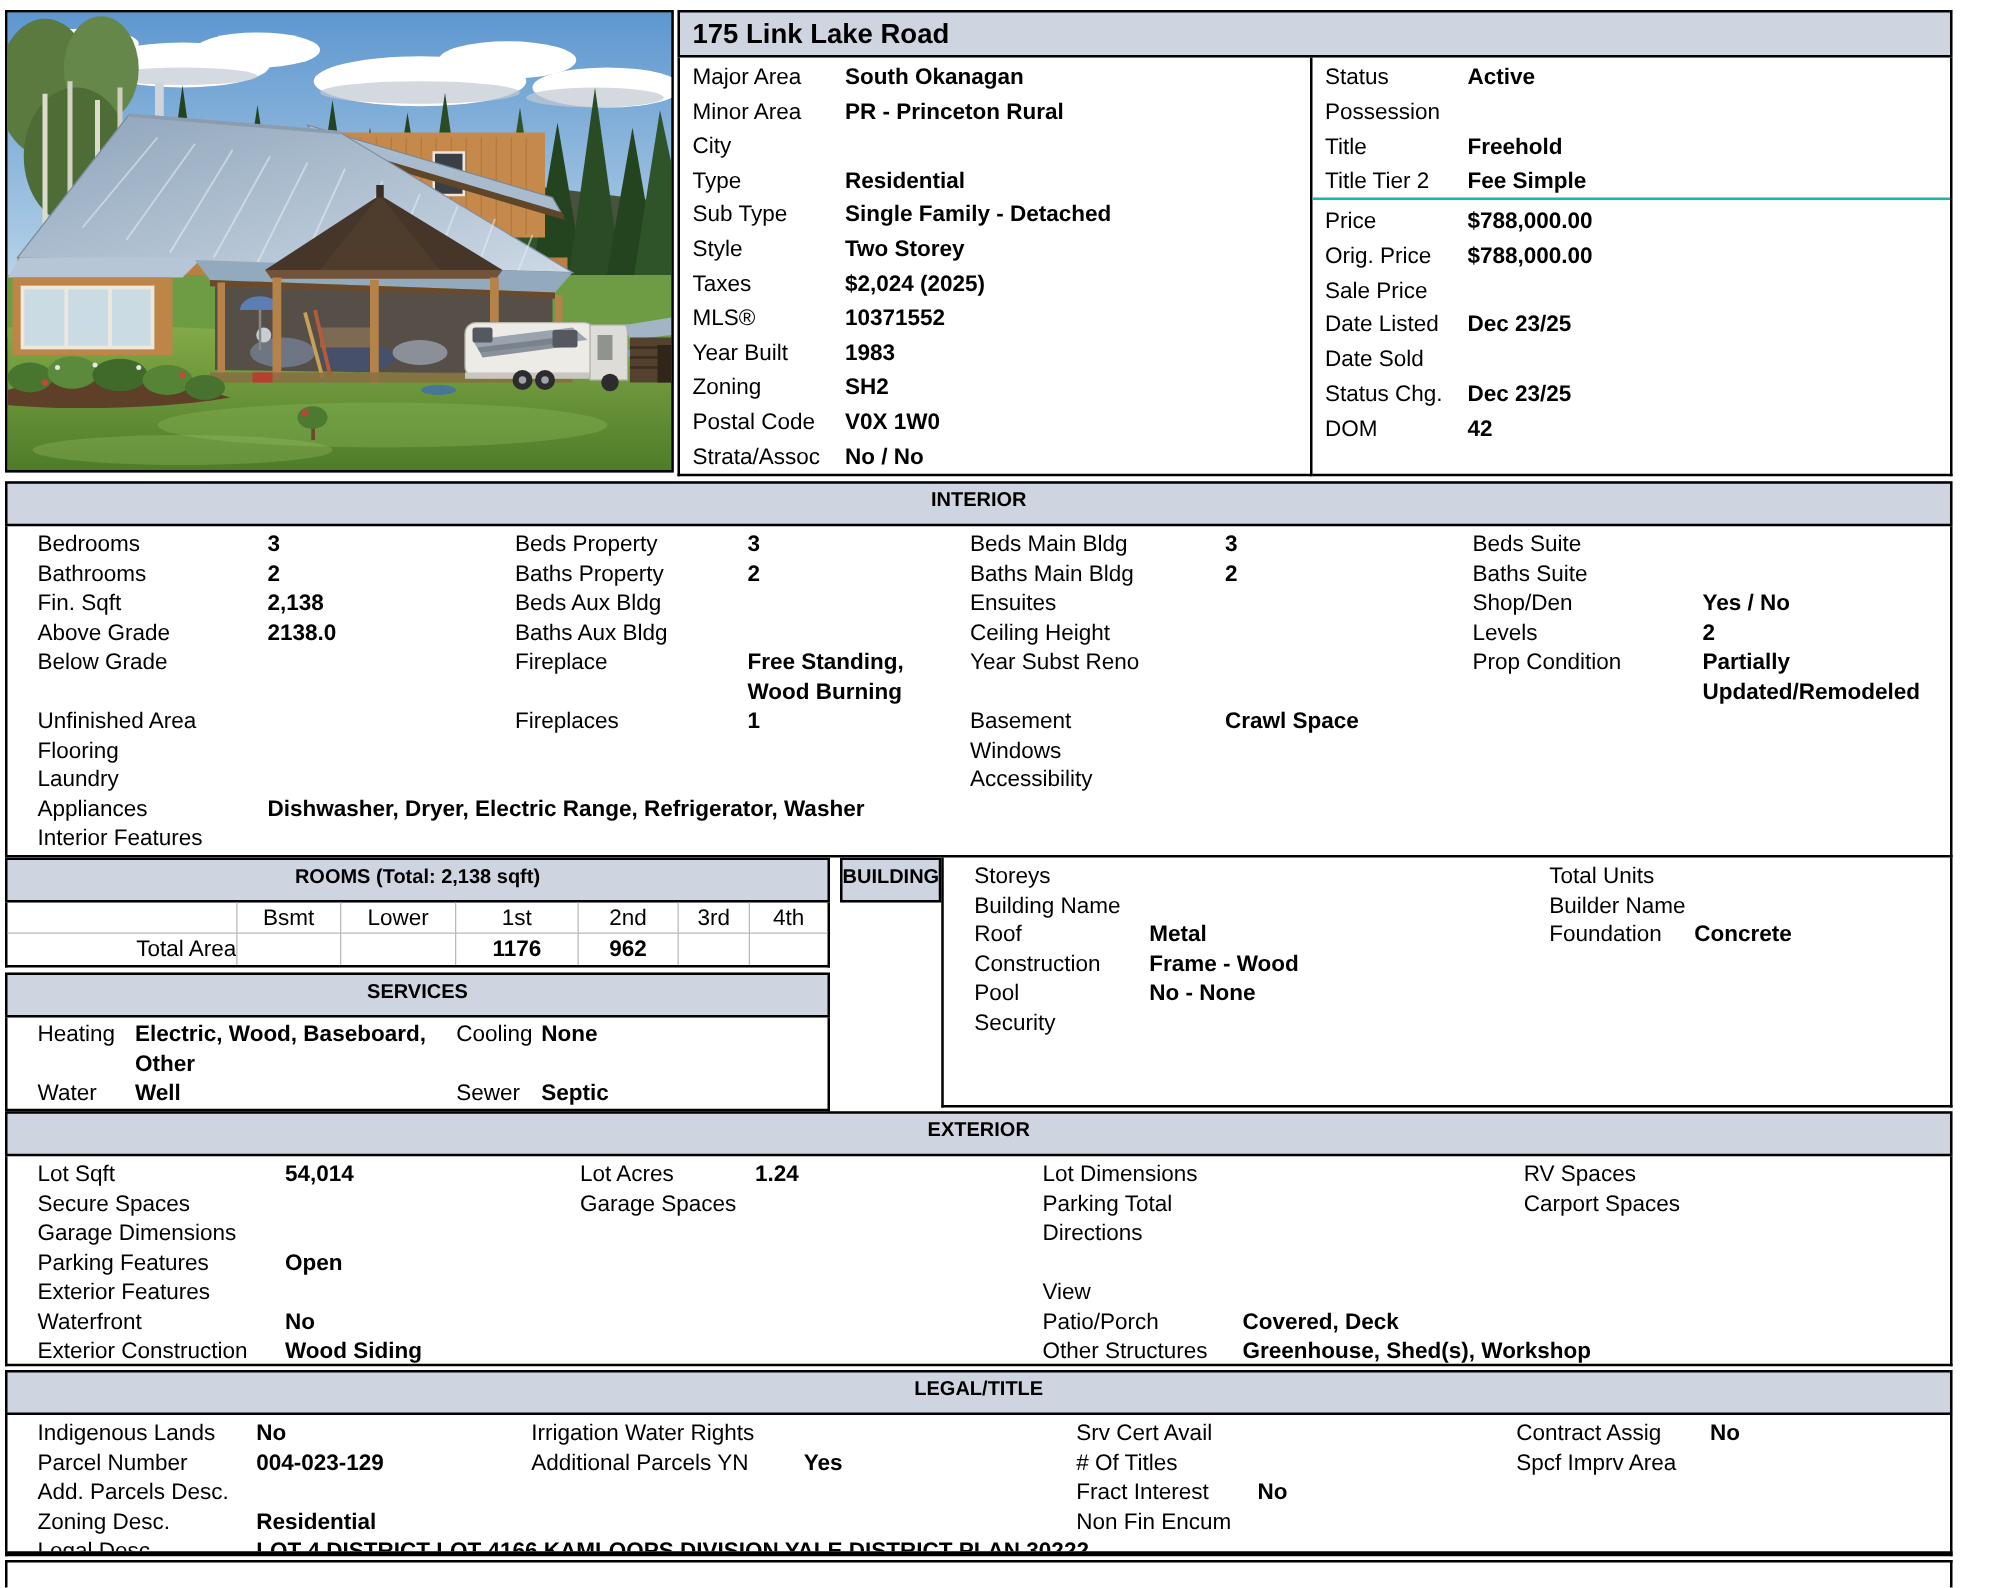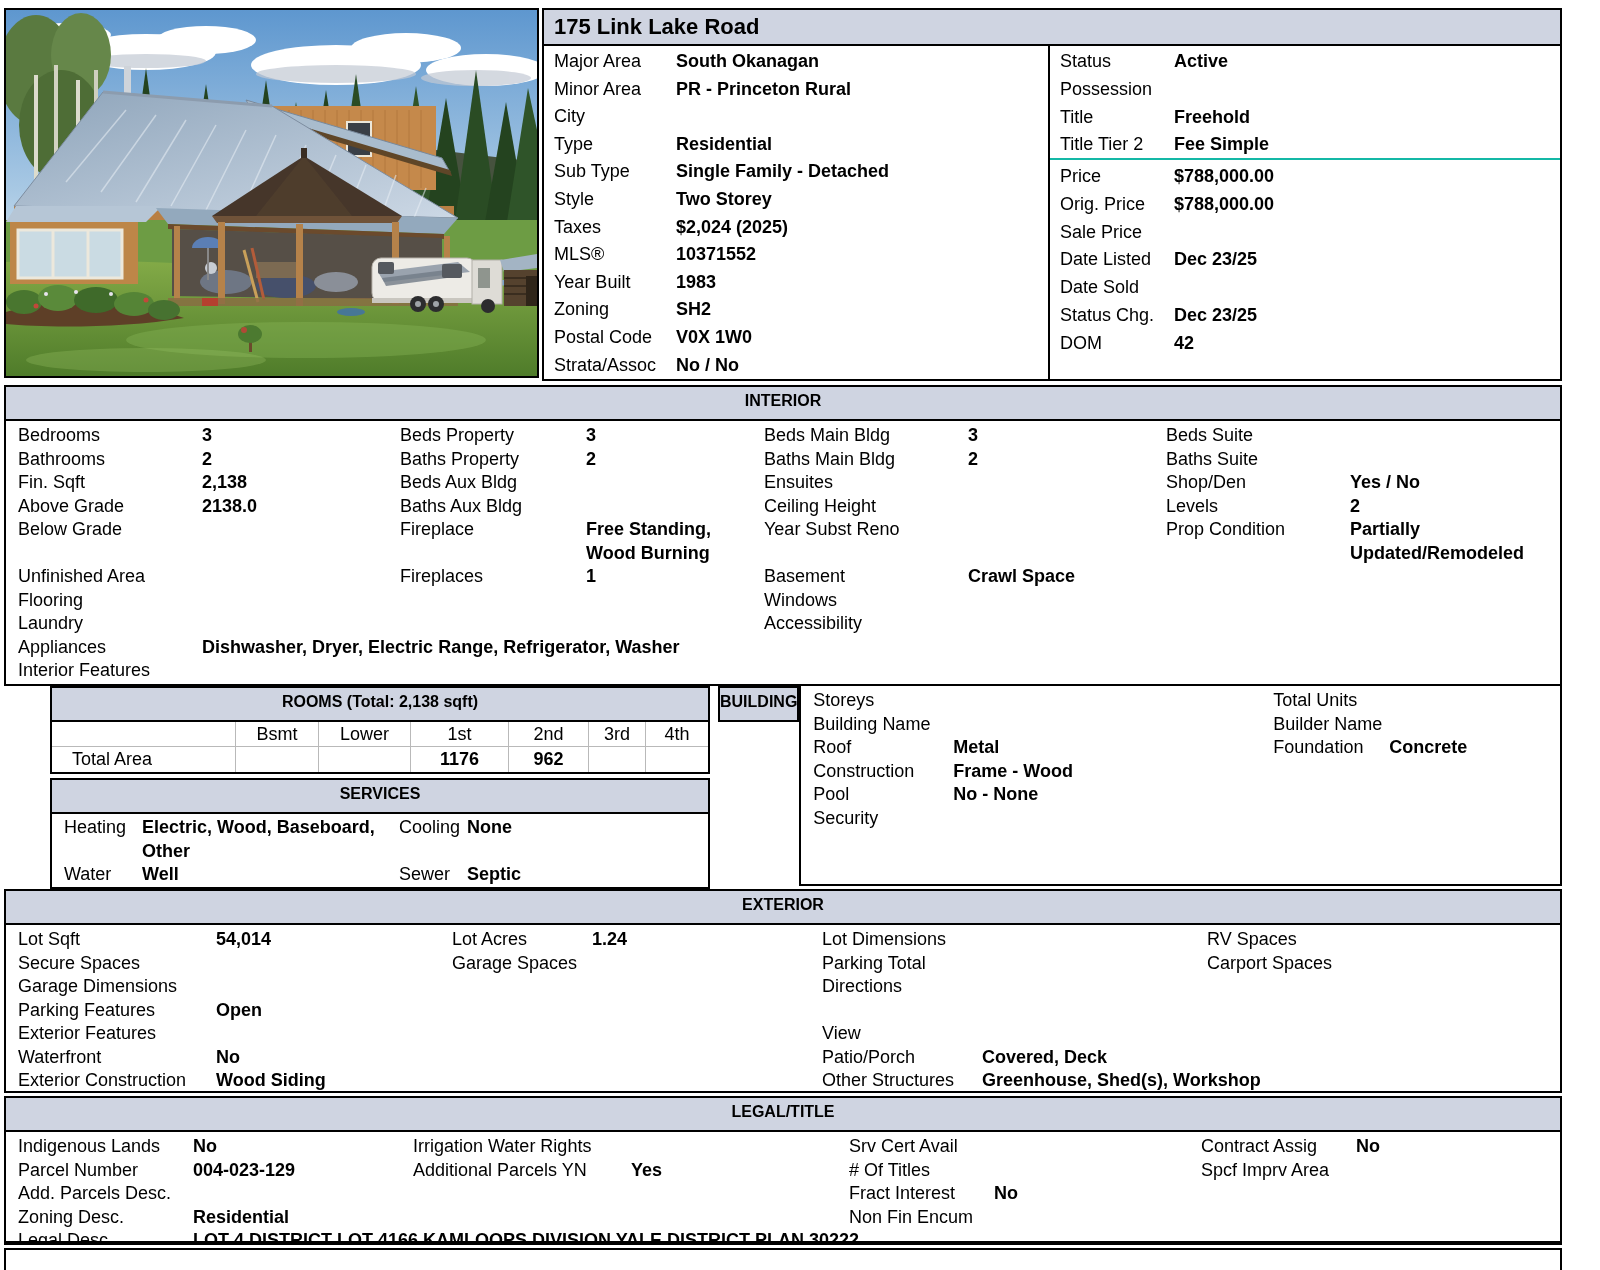--- a/index.html
+++ b/index.html
@@ -27,38 +27,38 @@
 
   
   .sec-header { height:36px; border:2px solid #000; background:var(--header-bg,#cfd4e1);
                 text-align:center; font-weight:bold; font-size:16px; line-height:28px; overflow:hidden; }
   .mt7 { margin-top:7px; } .mt3 { margin-top:3px; }
   .content-box { border:2px solid #000; border-top:none; padding-top:3px; overflow:hidden; }
   .interior-box { height:265px; }
   .ext-box { height:168px; }
   .legal-box { height:113px; border-bottom:4px solid #000; }
 
-  .row-i,.row-b,.row-e,.row-l,.srow,.row-app { display:grid; line-height:23.5px; padding-left:12px; }
+  .row-i,.row-b,.row-e,.row-l,.srow,.row-app { display:grid; line-height:23.5px; padding-left:24px; }
   .row-i { grid-template-columns:184px 198px 186px 178px 204px 198px 184px 1fr; }
   .row-app { grid-template-columns:184px 1fr; }
   .row-b { grid-template-columns:140px 320px 116px 1fr; }
   .row-e { grid-template-columns:198px 236px 140px 230px 160px 225px 145px 1fr; }
   .row-l { grid-template-columns:175px 220px 218px 218px 145px 207px 155px 1fr; }
   .srow  { grid-template-columns:78px 257px 68px 1fr; }
   .lbl { white-space:nowrap; }
   .val { font-weight:bold; }
   .row-b .val, .row-e .val, .row-l .val, .row-app .val, .srow .val-nw { white-space:nowrap; }
 
   
-  .sec2 { display:flex; gap:8px; height:200px; margin-top:0;margin-left:46px; }
+  .sec2 { display:flex; gap:8px; height:200px; margin-top:0; }
   .left-col { width:660px; flex:none; display:flex; flex-direction:column; }
   .rooms-body { border:2px solid #000; border-top:none; }
   .rt-row { display:grid; grid-template-columns:183px 83px 92px 98px 80px 57px 1fr; height:25px; line-height:24px; }
   .rt-cell { border-left:1px solid var(--table-line,#b9b9b9); text-align:center; overflow:hidden; }
-  .rt-cell:first-child { border-left:none; text-align:left; padding-left:20px; }
+  .rt-cell:first-child { border-left:none; text-align:right; padding-left:20px; }
   .rt-head .rt-cell { border-bottom:1px solid var(--table-line,#b9b9b9); }
   .rt-num { font-weight:bold; }
   .services-box { flex:1; margin-top:4px; display:flex; flex-direction:column; }
   .services-body { flex:1; border:2px solid #000; border-top:none; padding-top:2px; overflow:hidden; }
   .building-box { flex:1; display:flex; flex-direction:row; }
   .building-body { flex:1; border:2px solid #000; border-top:none; padding-top:3px; overflow:hidden; }
 
   .bottom-box { margin-top:3px; border:2px solid #000; border-bottom:none; height:30px; background:#fff; }
 </style>
 </head>

